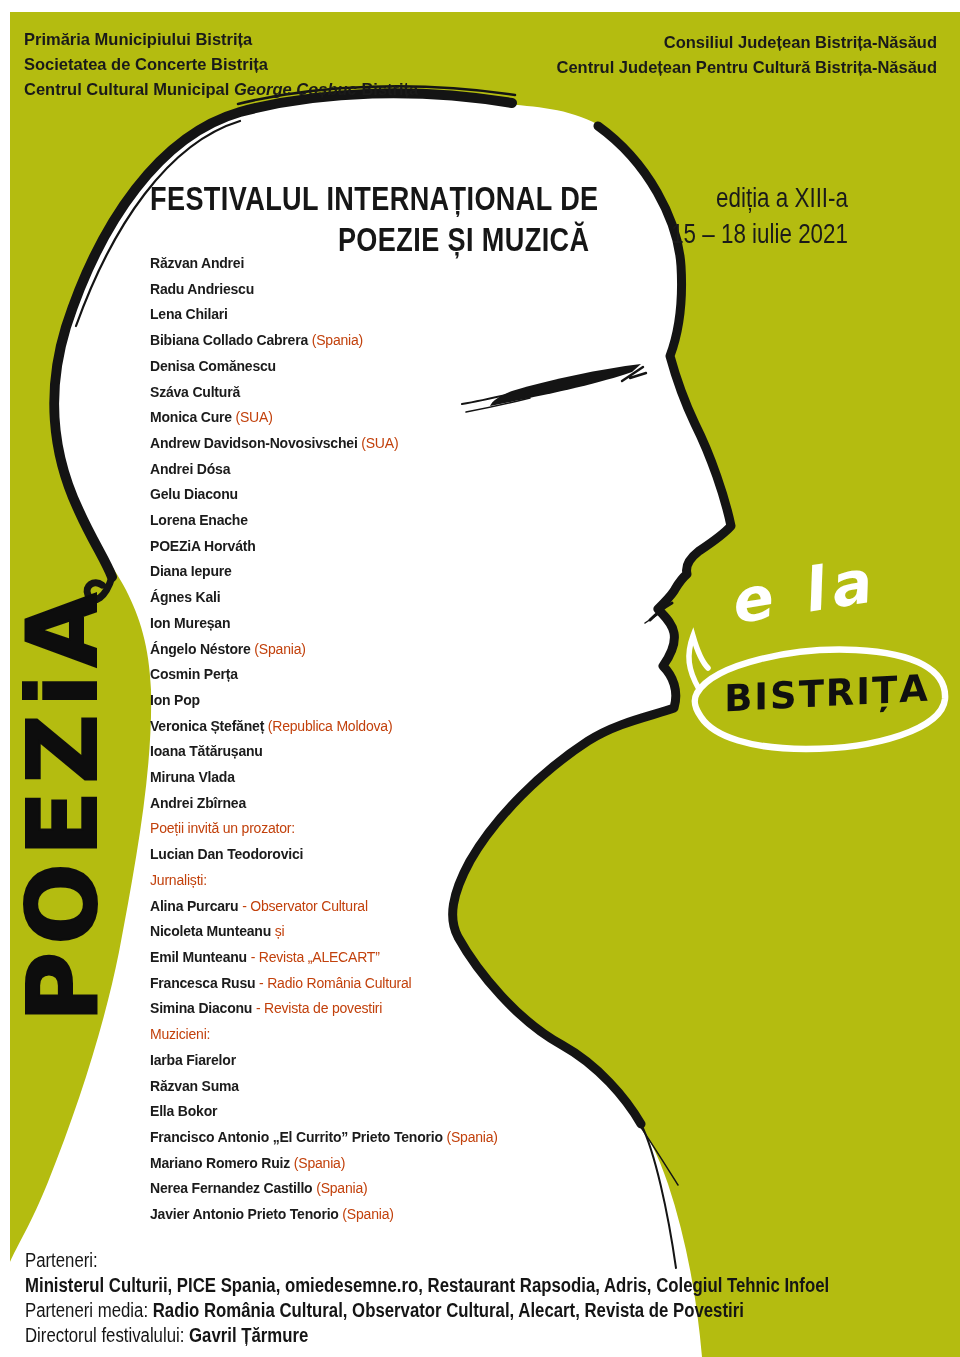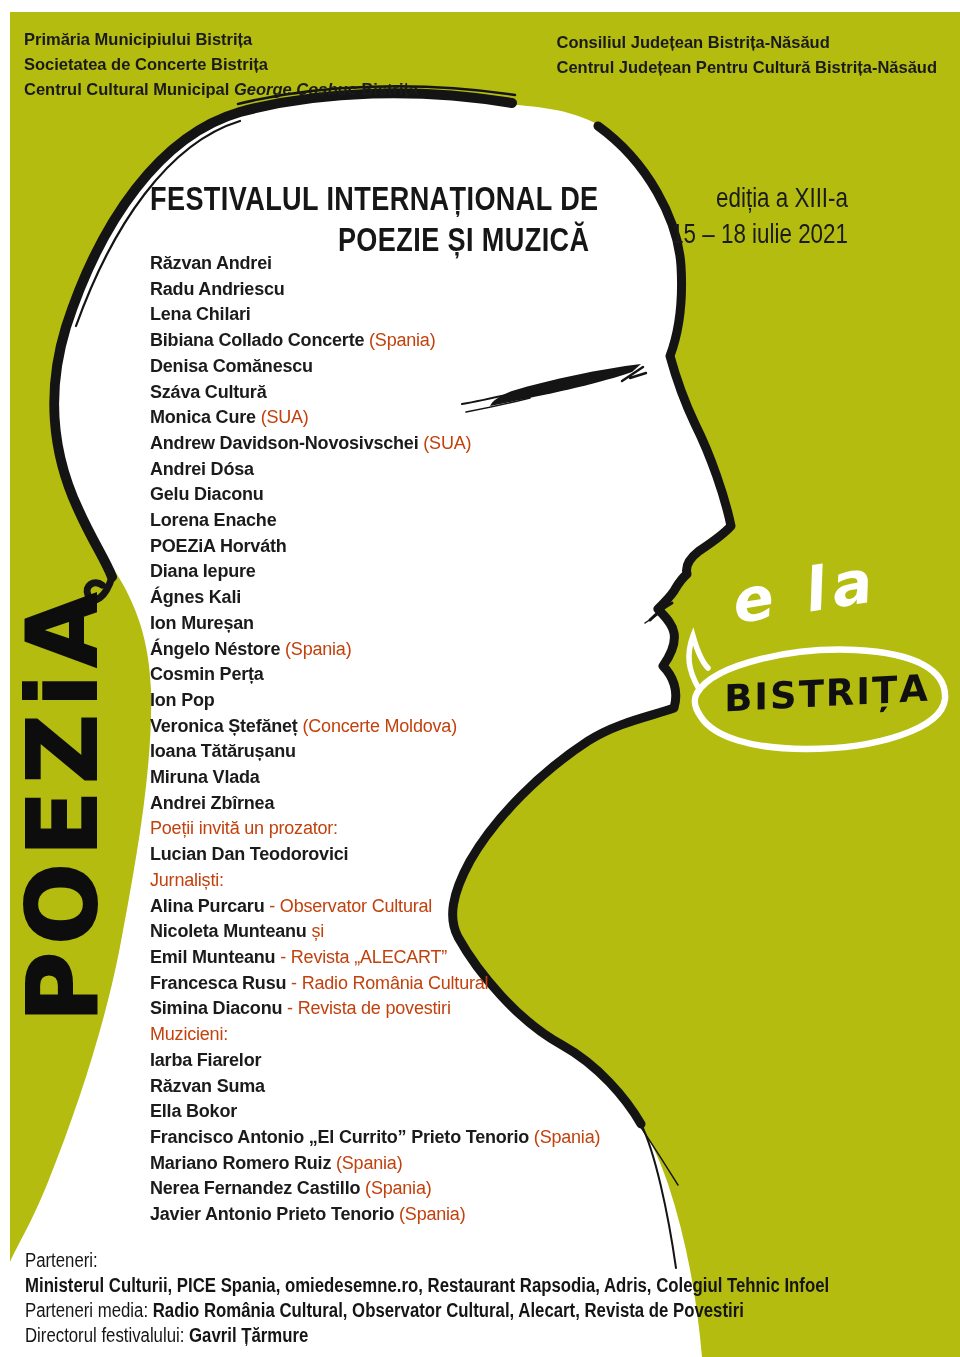--- a/index.html
+++ b/index.html
@@ -5,35 +5,35 @@
   html,body{margin:0;padding:0;background:#ffffff;}
   .poster{
     position:relative;width:960px;height:1357px;background:#ffffff;overflow:hidden;
     font-family:"Liberation Sans",sans-serif;color:#1a1a1a;
   }
   .green-bg{position:absolute;left:10px;top:12px;width:950px;height:1345px;background:var(--green,#b4bc10);}
   svg.art{position:absolute;left:0;top:0;}
 
   .org{font-size:16.5px;font-weight:bold;line-height:25px;white-space:nowrap;}
   .org-left{position:absolute;left:24px;top:27px;}
-  .org-right{position:absolute;right:23px;top:30px;}
+  .org-right{position:absolute;right:23px;top:30px;text-align:right;}
   .org .it{font-style:italic;}
 
   .title{
     position:absolute;left:150px;top:178px;width:536px;text-align:right;
     font-weight:bold;font-size:33px;line-height:41px;letter-spacing:.5px;
     transform:scaleX(.82);transform-origin:left top;white-space:nowrap;color:#161616;
   }
   .edition{
     position:absolute;left:588px;top:180px;width:260px;text-align:right;
     font-size:28px;line-height:36px;transform:scaleX(.8);transform-origin:right top;white-space:nowrap;
   }
 
   .people{position:absolute;left:150px;top:251px;}
-  .people .row{font-size:18px;line-height:25.7px;white-space:nowrap;letter-spacing:-.2px;}
+  .people .row{font-size:14px;line-height:25.7px;white-space:nowrap;letter-spacing:-.2px;}
   .people .b{font-weight:bold;color:#1b1b1b;}
   .people .r,.people .lbl{font-weight:400;color:#c2410c;}
 
   .poezia{
     position:absolute;left:-172px;top:748px;width:470px;height:112px;
     transform:rotate(-90deg);display:flex;align-items:center;justify-content:center;
     font-family:"DejaVu Sans",sans-serif;font-weight:700;font-size:96px;letter-spacing:7px;
     color:#0d0d0d;-webkit-text-stroke:2px #0d0d0d;
   }
   .ela{
@@ -165,36 +165,36 @@
 
   <div class="edition">
     <div>ediția a XIII-a</div>
     <div>15 – 18 iulie 2021</div>
   </div>
 
   <div class="people" id="people">
       <div class="row"><span class="b">Răzvan Andrei</span></div>
       <div class="row"><span class="b">Radu Andriescu</span></div>
       <div class="row"><span class="b">Lena Chilari</span></div>
-      <div class="row"><span class="b">Bibiana Collado Concerte</span><span class="r"> (Spania)</span></div>
+      <div class="row"><span class="b">Bibiana Collado Cabrera</span><span class="r"> (Spania)</span></div>
       <div class="row"><span class="b">Denisa Comănescu</span></div>
       <div class="row"><span class="b">Száva Cultură</span></div>
       <div class="row"><span class="b">Monica Cure</span><span class="r"> (SUA)</span></div>
       <div class="row"><span class="b">Andrew Davidson-Novosivschei</span><span class="r"> (SUA)</span></div>
       <div class="row"><span class="b">Andrei Dósa</span></div>
       <div class="row"><span class="b">Gelu Diaconu</span></div>
       <div class="row"><span class="b">Lorena Enache</span></div>
       <div class="row"><span class="b">POEZiA Horváth</span></div>
       <div class="row"><span class="b">Diana Iepure</span></div>
       <div class="row"><span class="b">Ágnes Kali</span></div>
       <div class="row"><span class="b">Ion Mureșan</span></div>
       <div class="row"><span class="b">Ángelo Néstore</span><span class="r"> (Spania)</span></div>
       <div class="row"><span class="b">Cosmin Perța</span></div>
       <div class="row"><span class="b">Ion Pop</span></div>
-      <div class="row"><span class="b">Veronica Ștefăneț</span><span class="r"> (Concerte Moldova)</span></div>
+      <div class="row"><span class="b">Veronica Ștefăneț</span><span class="r"> (Republica Moldova)</span></div>
       <div class="row"><span class="b">Ioana Tătărușanu</span></div>
       <div class="row"><span class="b">Miruna Vlada</span></div>
       <div class="row"><span class="b">Andrei Zbîrnea</span></div>
       <div class="row"><span class="lbl">Poeții invită un prozator:</span></div>
       <div class="row"><span class="b">Lucian Dan Teodorovici</span></div>
       <div class="row"><span class="lbl">Jurnaliști:</span></div>
       <div class="row"><span class="b">Alina Purcaru</span><span class="r"> - Observator Cultural</span></div>
       <div class="row"><span class="b">Nicoleta Munteanu</span><span class="r"> și</span></div>
       <div class="row"><span class="b">Emil Munteanu</span><span class="r"> - Revista „ALECART”</span></div>
       <div class="row"><span class="b">Francesca Rusu</span><span class="r"> - Radio România Cultural</span></div>

